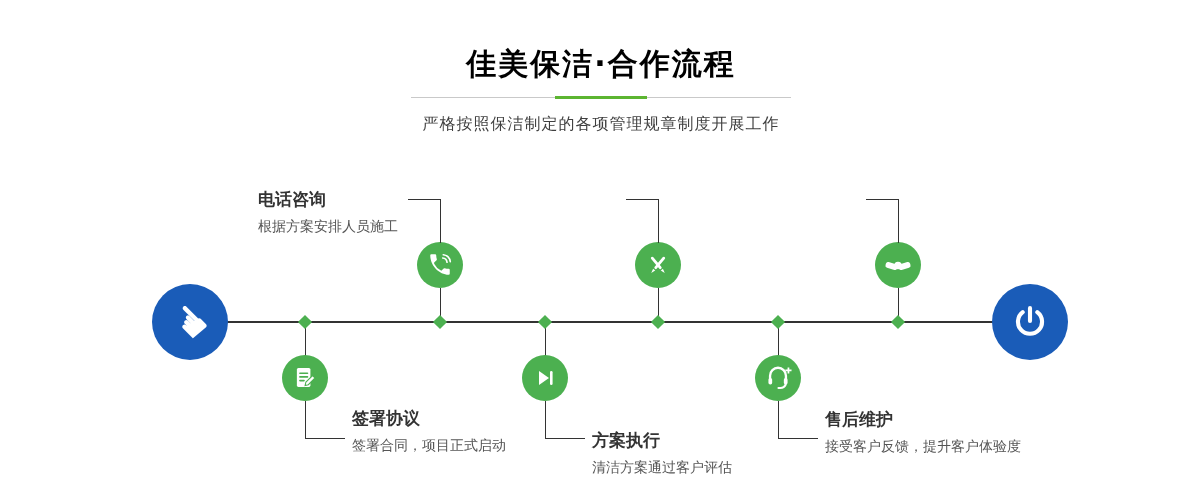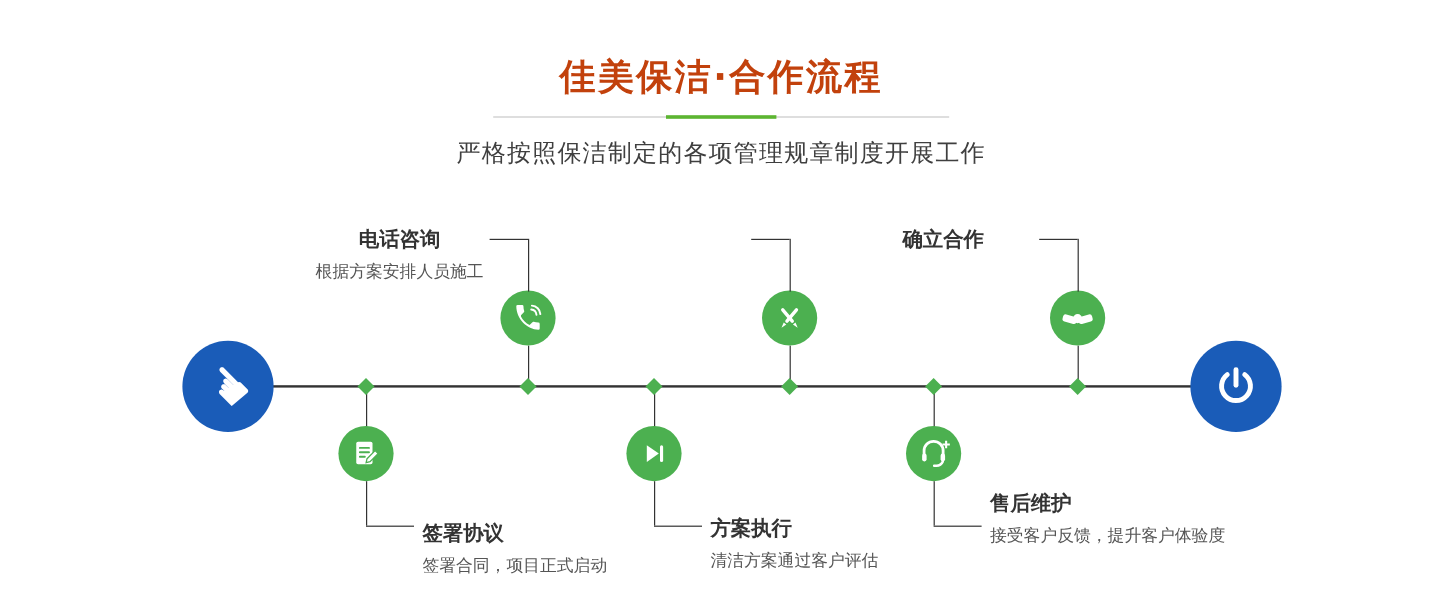--- a/index.html
+++ b/index.html
@@ -1,25 +1,25 @@
 <!DOCTYPE html>
 <html><head>
 <meta charset="utf-8">
 <style>
   html,body{margin:0;padding:0;background:#ffffff;}
   .canvas{position:relative;width:1202px;height:502px;background:#fff;
           font-family:"DejaVu Sans","Liberation Sans",sans-serif;overflow:hidden;}
 
   .title{position:absolute;top:44px;left:0;width:100%;text-align:center;
-         font-size:30px;font-weight:bold;color:#c2410c;letter-spacing:2px;}
+         font-size:30px;font-weight:bold;color:#000000;letter-spacing:2px;}
   .divider{position:absolute;top:96px;left:50%;transform:translateX(-50%);width:380px;height:3px;}
   .divider .rule{position:absolute;top:1px;left:0;right:0;height:1px;background:#c9c9c9;}
   .divider .accent{position:absolute;top:0;left:50%;transform:translateX(-50%);width:92px;height:3px;background:#5cb531;}
   .subtitle{position:absolute;top:114px;left:0;width:100%;text-align:center;
-            font-size:20px;color:#3f3f3f;letter-spacing:1px;}
+            font-size:16px;color:#3f3f3f;letter-spacing:1px;}
 
   .main-line{position:absolute;top:321px;left:190px;width:842px;height:2px;background:#333;}
 
   .endpoint{position:absolute;width:76px;height:76px;border-radius:50%;background:#1a5cb8;
             display:flex;align-items:center;justify-content:center;}
   .endpoint.start{left:152px;top:284px;}
   .endpoint.end{left:992px;top:284px;}
   .hand-glyph{color:#fff;font-size:42px;line-height:1;transform:rotate(45deg);display:block;}
 
   .node{position:absolute;width:46px;height:46px;border-radius:50%;background:#4cb050;
@@ -48,26 +48,26 @@
   .c-t1h{left:408px;top:199px;width:32px;} .c-t1v{left:440px;top:199px;height:44px;}
   .c-t2h{left:626px;top:199px;width:32px;} .c-t2v{left:658px;top:199px;height:44px;}
   .c-t3h{left:866px;top:199px;width:32px;} .c-t3v{left:898px;top:199px;height:44px;}
   .c-b1v{left:305px;top:401px;height:37px;} .c-b1h{left:305px;top:438px;width:40px;}
   .c-b2v{left:545px;top:401px;height:37px;} .c-b2h{left:545px;top:438px;width:40px;}
   .c-b3v{left:778px;top:401px;height:37px;} .c-b3h{left:778px;top:438px;width:40px;}
 
   .step{position:absolute;}
   .step .label{font-size:17px;font-weight:bold;color:#333;}
   .step .desc{font-size:14px;color:#555;margin-top:7px;white-space:nowrap;}
-  .step.top{text-align:center;}
+  .step.top{}
   .step.t1{left:258px;top:188px;width:150px;}
   .step.t2{left:476px;top:188px;width:150px;}
   .step.t3{left:706px;top:188px;width:160px;}
   .step.bottom{text-align:left;}
-  .step.b1{left:352px;top:433px;}
+  .step.b1{left:352px;top:407px;}
   .step.b2{left:592px;top:429px;}
   .step.b3{left:825px;top:408px;}
 </style>
 </head>
 <body>
 
 <div class="canvas">
 
   <div class="title">佳美保洁·合作流程</div>
   <div class="divider">
@@ -172,21 +172,20 @@
   <div class="conn-v c-b3v"></div>
   <div class="conn-h c-b3h"></div>
 
   <div class="step top t1">
     <div class="label">电话咨询</div>
     <div class="desc">根据方案安排人员施工</div>
   </div>
   <div class="step top t2">
   </div>
   <div class="step top t3">
-    <div class="label">确立合作</div>
   </div>
 
   <div class="step bottom b1">
     <div class="label">签署协议</div>
     <div class="desc">签署合同，项目正式启动</div>
   </div>
   <div class="step bottom b2">
     <div class="label">方案执行</div>
     <div class="desc">清洁方案通过客户评估</div>
   </div>

